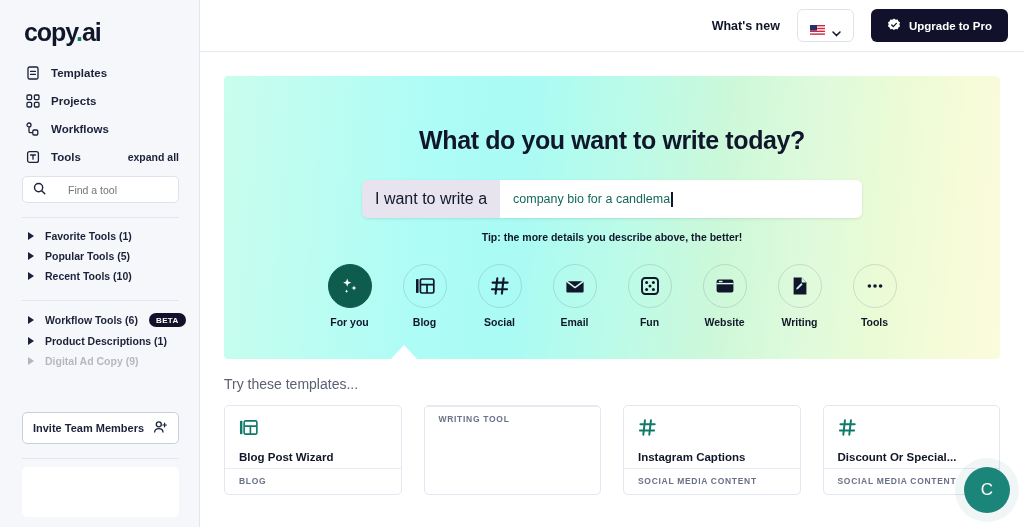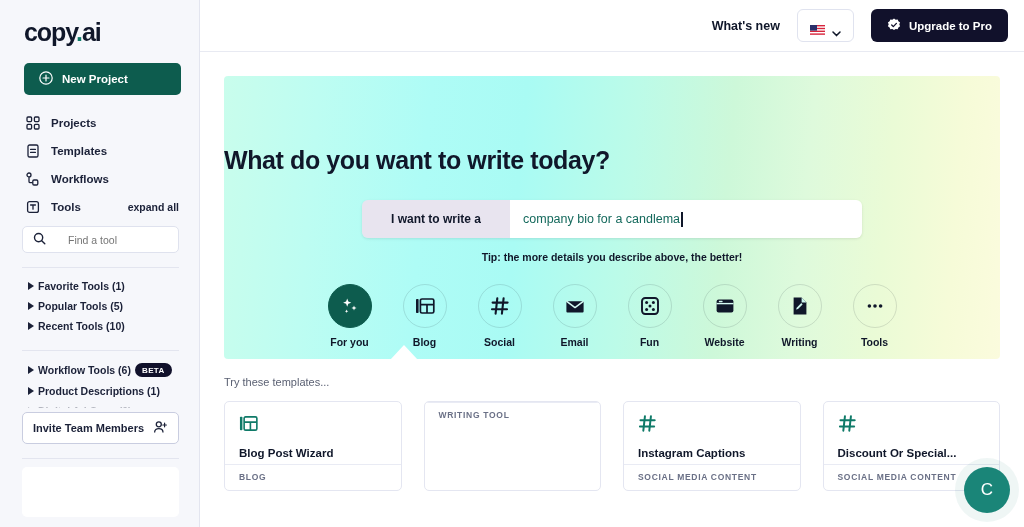--- a/index.html
+++ b/index.html
@@ -53,21 +53,21 @@
     display: flex; align-items: center; gap: 22px; padding: 0 10px;
   }
   .search-box input {
     border: none; outline: none; background: transparent;
     font-family: "Liberation Sans", sans-serif;
     font-size: 10.5px; color: #9aa0b5; width: 110px;
   }
   .divider { height:1px; background:#e3e5ef; margin: 14px 20px 0 22px; }
   .tool-group { margin-top: 8px; }
   .tool-row {
-    display: flex; align-items: center; gap: 4px;
+    display: flex; align-items: center; gap: 11px;
     padding: 4px 0 4px 28px;
     font-size: 10.5px; font-weight: bold; color: #1b2138; cursor: pointer;
   }
   .caret {
     width: 0; height: 0; flex: 0 0 auto;
     border-left: 6px solid #1b2138;
     border-top: 4px solid transparent;
     border-bottom: 4px solid transparent;
   }
   .beta {
@@ -118,32 +118,32 @@
   .hero {
     position: relative;
     height: 283px; border-radius: 4px;
     background: linear-gradient(95deg,
       #c9fdec 0%, #bdfdf2 12%, #aefcf6 26%,
       #a9fbf4 38%, #bcfbe8 52%, #cdf8d9 64%,
       #defadc 74%, #eafbd6 84%, #f6fbd8 93%, #fbfbdd 100%);
     overflow: visible;
   }
   .hero-title {
-    text-align: left; padding-top: 70px;
+    text-align: center; padding-top: 50px;
     font-size: 25px; font-weight: bold; color: #10172a; letter-spacing: -.4px;
   }
   .input-row {
     margin: 25px auto 0 auto; width: 500px; height: 38px;
     display: flex; border-radius: 6px; overflow: hidden;
     box-shadow: 0 1px 3px rgba(0,0,0,.10);
   }
   .prefix {
     background: #e8e4ef; color: #10172a;
-    display: flex; align-items: center; padding: 0 29px;
-    font-size: 12px; font-weight: bold; white-space: nowrap;
+    display: flex; align-items: center; padding: 0 13px;
+    font-size: 16px; font-weight: normal; white-space: nowrap;
   }
   .prompt-field {
     flex: 1; background: #fff; display: flex; align-items: center;
     padding-left: 13px; position: relative;
   }
   .prompt-field .val { font-size: 12.5px; color: #14695c; }
   .caret-bar {
     display: inline-block; width: 1.5px; height: 15px;
     background: #10172a; margin-left: 1px;
   }
@@ -169,21 +169,21 @@
   .notch {
     position: absolute; left: 166px; bottom: -1px;
     width: 0; height: 0;
     border-left: 14px solid transparent;
     border-right: 14px solid transparent;
     border-bottom: 15px solid #ffffff;
   }
 
   
   .tpl-head {
-    padding: 17px 0 0 24px; font-size: 11px; color: #5b6173;
+    padding: 17px 0 0 24px; font-size: 14px; color: #5b6173;
   }
   .tpl-row { display: flex; gap: 22px; padding: 13px 24px 0 24px; }
   .tpl-card {
     flex: 1; background: #fff;
     border: 1px solid #e4e6f1; border-radius: 5px;
     overflow: hidden; cursor: pointer;
   }
   .tpl-body { padding: 12px 14px 14px 14px; height: 62px; }
   .tpl-name {
     margin-top: 10px; font-size: 11.5px; font-weight: bold; color: #10172a;
@@ -204,50 +204,41 @@
   }
 </style>
 </head>
 <body>
 
 <div class="app">
 
   <aside class="sidebar">
     <div class="logo"><span>copy</span><span class="dot">.</span><span>ai</span></div>
 
-    <div class="new-project">
-      <span>
-        <svg width="14" height="14" viewBox="0 0 14 14">
-            <circle cx="7" cy="7" r="6.2" fill="none" stroke="#fff" stroke-width="1.2"></circle>
-            <path d="M7 4v6M4 7h6" stroke="#fff" stroke-width="1.2" stroke-linecap="round"></path>
-          </svg>
-      </span>
-      <span>New Project</span>
-    </div>
 
     <nav class="nav">
+      <div class="nav-item">
+        <span class="icon-sq">
+          <svg width="14" height="14" viewBox="0 0 14 14">
+              <rect x="2" y="1" width="10" height="12" rx="1.6" fill="none" stroke="#1b2138" stroke-width="1.3"></rect>
+              <path d="M4.6 5.4h4.8M4.6 8.4h4.8" stroke="#1b2138" stroke-width="1.3" stroke-linecap="round"></path>
+            </svg>
+        </span>
+        <span>Templates</span>
+      </div>
       <div class="nav-item">
         <span class="icon-sq">
           <svg width="14" height="14" viewBox="0 0 14 14">
               <rect x="1" y="1" width="4.6" height="4.6" rx="1" fill="none" stroke="#1b2138" stroke-width="1.3"></rect>
               <rect x="8.4" y="1" width="4.6" height="4.6" rx="1" fill="none" stroke="#1b2138" stroke-width="1.3"></rect>
               <rect x="1" y="8.4" width="4.6" height="4.6" rx="1" fill="none" stroke="#1b2138" stroke-width="1.3"></rect>
               <rect x="8.4" y="8.4" width="4.6" height="4.6" rx="1" fill="none" stroke="#1b2138" stroke-width="1.3"></rect>
             </svg>
         </span>
         <span>Projects</span>
-      </div>
-      <div class="nav-item">
-        <span class="icon-sq">
-          <svg width="14" height="14" viewBox="0 0 14 14">
-              <rect x="2" y="1" width="10" height="12" rx="1.6" fill="none" stroke="#1b2138" stroke-width="1.3"></rect>
-              <path d="M4.6 5.4h4.8M4.6 8.4h4.8" stroke="#1b2138" stroke-width="1.3" stroke-linecap="round"></path>
-            </svg>
-        </span>
-        <span>Templates</span>
       </div>
       <div class="nav-item">
         <span class="icon-sq">
           <svg width="14" height="14" viewBox="0 0 14 14">
               <circle cx="3" cy="3" r="2" fill="none" stroke="#1b2138" stroke-width="1.3"></circle>
               <rect x="6.8" y="8" width="5" height="5" rx="1.2" fill="none" stroke="#1b2138" stroke-width="1.3"></rect>
               <path d="M3 5.2v4.2c0 .8.6 1.2 1.3 1.2h2.3" fill="none" stroke="#1b2138" stroke-width="1.3"></path>
             </svg>
         </span>
         <span>Workflows</span>

